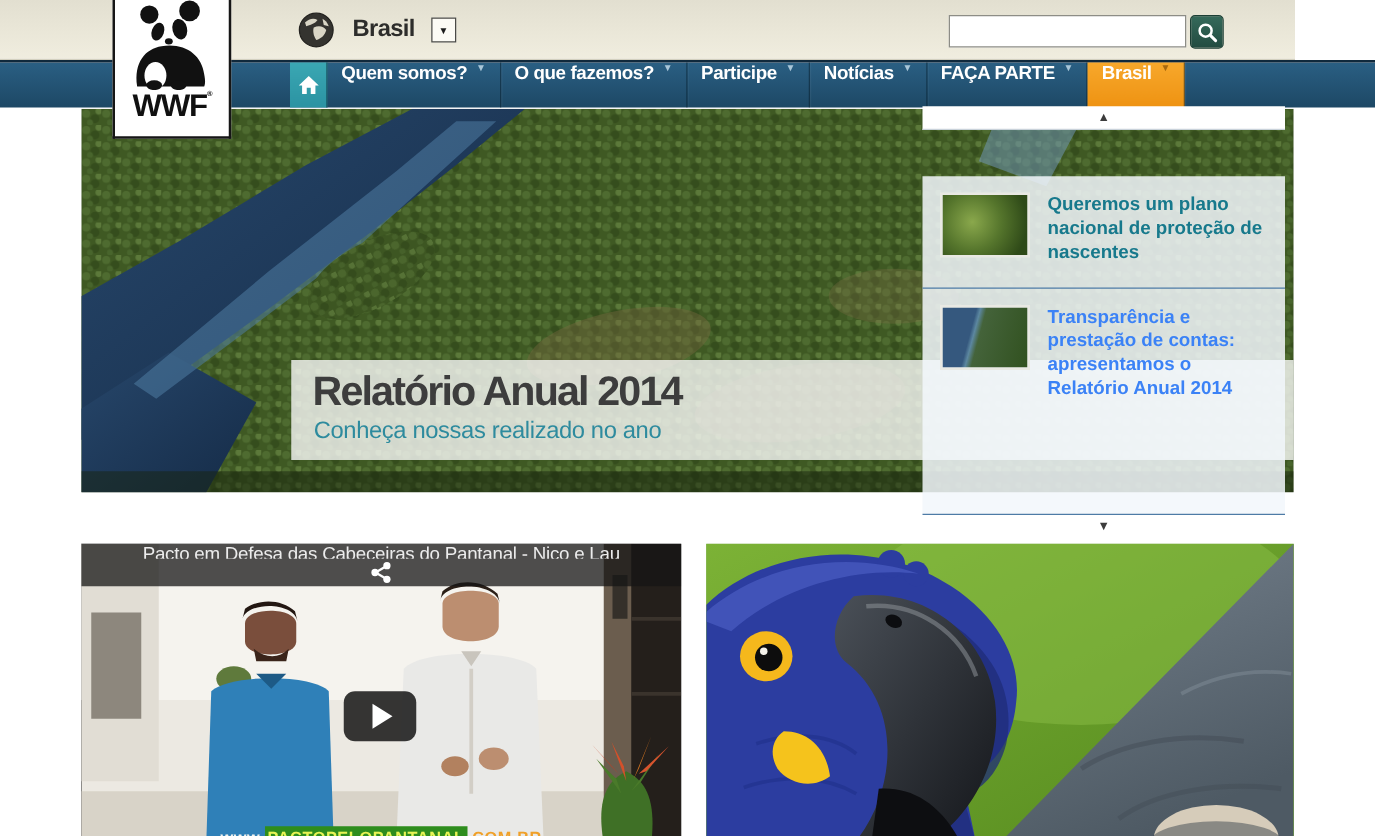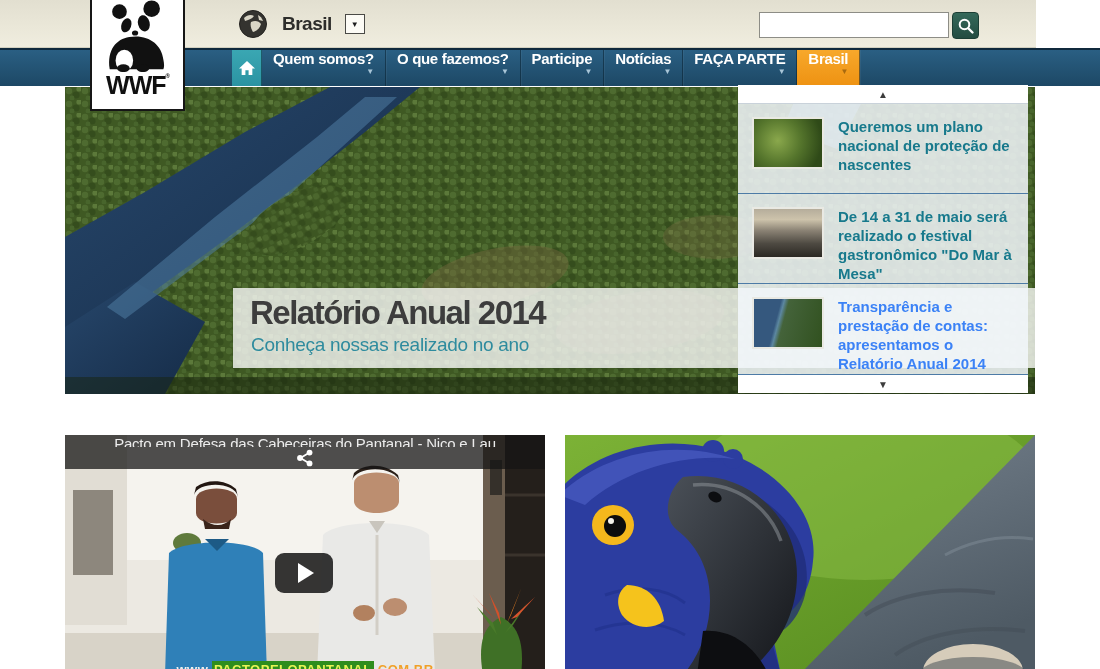--- a/index.html
+++ b/index.html
@@ -35,25 +35,24 @@
     background:linear-gradient(180deg,#2a5f83 0%,#1d4865 100%);
     border-top:2px solid #10293c;
     display:flex; align-items:stretch; padding-left:232px;
   }
   .nav-home {
     width:30px; display:flex; align-items:center; justify-content:center;
     background:linear-gradient(180deg,#3aa7b3 0%,#2b93a2 100%);
     border-right:1px solid rgba(9,32,48,.55); cursor:pointer;
   }
   .nav-item {
-    display:flex; align-items:flex-end; padding:0 11px; cursor:pointer;
+    display:flex; align-items:flex-start; padding:0 11px; cursor:pointer;
     color:#fff; font-weight:bold; font-size:15px; letter-spacing:-0.3px;
     border-right:1px solid rgba(9,32,48,.55); box-shadow:1px 0 0 rgba(255,255,255,.05);
     white-space:nowrap;
-    flex-direction:column;
   }
   .nav-caret { margin-left:7px; font-size:8px; color:#a9c6d8; }
   .nav-adote { background:linear-gradient(180deg,#f7a82b 0%,#ee9212 100%); }
   .nav-adote .nav-caret { color:#a8690f; }
 
   
   .logo-box {
     position:absolute; left:90px; top:0; width:95px; height:111px; z-index:40;
     background:#fff; border:2px solid #161616; border-top:none;
     display:flex; flex-direction:column; align-items:center;
@@ -72,21 +71,21 @@
   .hero-subtitle { margin:3px 0 0 18px; font-size:19px; color:#2e8b9e; letter-spacing:-0.3px; }
 
   
   .news-widget { position:absolute; left:738px; top:85px; width:290px; height:309px; z-index:20; }
   .widget-bar {
     height:19px; background:#fff; display:flex; align-items:center; justify-content:center;
     color:#3c3c3c; font-size:10px; cursor:pointer;
   }
   .widget-bar.top { border-bottom:1px solid #c9d2da; }
   .widget-bar.bottom { border-top:1px solid #4d7ba6; }
-  .widget-items { height:270px; background:rgba(242,247,251,0.86); }
+  .widget-items { height:270px; background:rgba(242,247,251,0.86);margin-top:37px; }
   .news-item {
     height:90px; display:flex; padding:13px 8px 0 14px; cursor:pointer;
     border-bottom:1px solid #4d7ba6;
   }
   .news-item:last-child { border-bottom:none; }
   .thumb { width:72px; height:52px; flex:none; border:2px solid #e9e9e3; }
   .thumb-nascentes { background:radial-gradient(circle at 35% 45%, #8aa84c 0%, #55752c 45%, #2f4a18 85%); }
   .thumb-festival { background:linear-gradient(180deg,#b5ad9b 0%,#cdc3ab 22%,#8a8274 45%,#4e4a42 72%,#2b2823 100%); }
   .thumb-relatorio { background:linear-gradient(105deg,#35587e 0%,#35587e 34%,#5c87a0 38%,#44633a 44%,#31511f 100%); }
   .news-title { margin-left:14px; font-size:15px; font-weight:bold; color:#17798c; line-height:19px; }
@@ -230,24 +229,20 @@
 </div>
 
 <div class="news-widget">
   <div class="widget-bar top">
     <span>▲</span>
   </div>
   <div class="widget-items">
     <div class="news-item">
       <div class="thumb thumb-nascentes"></div>
       <div class="news-title">Queremos um plano nacional de proteção de nascentes</div>
-    </div>
-    <div class="news-item">
-      <div class="thumb thumb-festival"></div>
-      <div class="news-title">De 14 a 31 de maio será realizado o festival gastronômico "Do Mar à Mesa"</div>
     </div>
     <div class="news-item active">
       <div class="thumb thumb-relatorio"></div>
       <div class="news-title">Transparência e prestação de contas: apresentamos o Relatório Anual 2014</div>
     </div>
   </div>
   <div class="widget-bar bottom">
     <span>▼</span>
   </div>
 </div>

